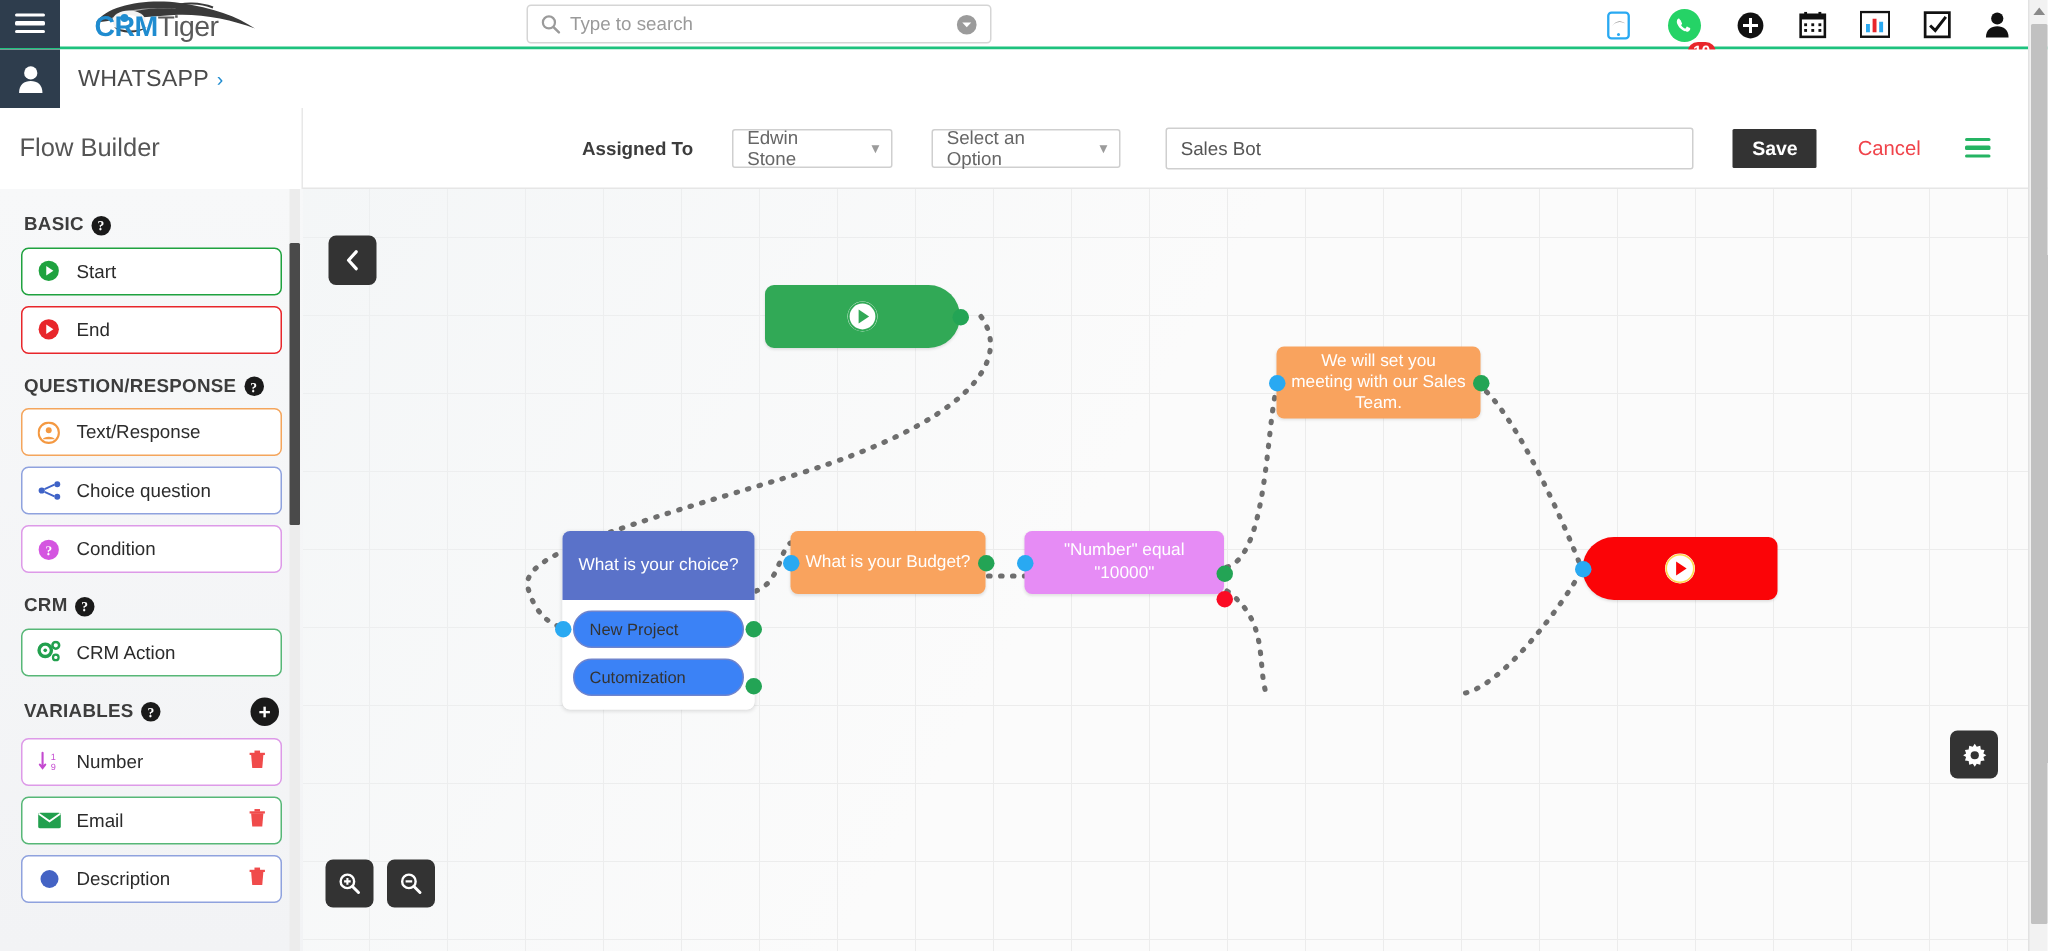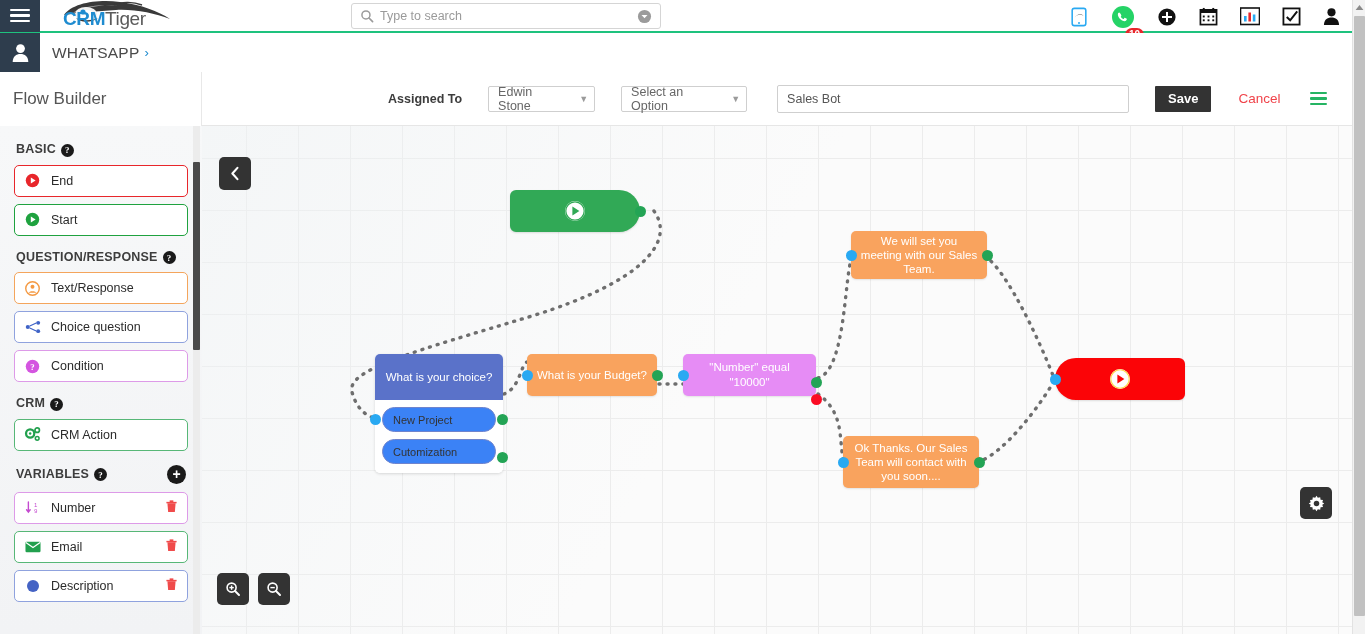--- a/index.html
+++ b/index.html
@@ -385,37 +385,37 @@
 <div class="sidebar-head">
   <span class="sidebar-title">Flow Builder</span>
 </div>
 
 <div class="sidebar">
 
   <div class="sb-group-label">
     <span>BASIC</span>
     <span class="q"><span class="help-dot">?</span></span>
   </div>
+  <div class="sb-item" style="border:1px solid #1fa23f;">
+    <span class="ic">
+      <svg width="15" height="15" viewBox="0 0 16 16">
+          <circle cx="8" cy="8" r="7.2" fill="#1fa23f"></circle>
+          <path d="M6.2 4.7 L11.3 8 L6.2 11.3 Z" fill="#fff"></path>
+        </svg>
+    </span>
+    <span>Start</span>
+  </div>
   <div class="sb-item" style="border:1px solid #e8262b;">
     <span class="ic">
       <svg width="15" height="15" viewBox="0 0 16 16">
           <circle cx="8" cy="8" r="7.2" fill="#e8262b"></circle>
           <path d="M6.2 4.7 L11.3 8 L6.2 11.3 Z" fill="#fff"></path>
         </svg>
     </span>
     <span>End</span>
-  </div>
-  <div class="sb-item" style="border:1px solid #1fa23f;">
-    <span class="ic">
-      <svg width="15" height="15" viewBox="0 0 16 16">
-          <circle cx="8" cy="8" r="7.2" fill="#1fa23f"></circle>
-          <path d="M6.2 4.7 L11.3 8 L6.2 11.3 Z" fill="#fff"></path>
-        </svg>
-    </span>
-    <span>Start</span>
   </div>
 
   <div class="sb-group-label sb-sec">
     <span>QUESTION/RESPONSE</span>
     <span class="q"><span class="help-dot">?</span></span>
   </div>
   <div class="sb-item" style="border:1px solid #f4a55c;">
     <span class="ic">
       <svg width="15" height="15" viewBox="0 0 16 16">
           <circle cx="8" cy="8" r="7.2" fill="none" stroke="#f49942" stroke-width="1.5"></circle>
@@ -598,25 +598,20 @@
     <div class="port port-out" style="left:128px; top:23px;"></div>
     <div class="port port-false" style="left:128px; top:40px;"></div>
   </div>
 
   <div class="node node-msg" style="left:649px; top:105px; width:136px; height:48px;">
     <span>We will set you meeting with our Sales Team.</span>
     <div class="port port-in" style="left:-5px; top:19px;"></div>
     <div class="port port-out" style="left:131px; top:19px;"></div>
   </div>
 
-  <div class="node node-msg" style="left:641px; top:310px; width:136px; height:52px;">
-    <span>Ok Thanks. Our Sales Team will contact with you soon....</span>
-    <div class="port port-in" style="left:-5px; top:21px;"></div>
-    <div class="port port-out" style="left:131px; top:21px;"></div>
-  </div>
 
   <div class="node node-end" style="left:853px; top:232px;">
     <svg width="22" height="22" viewBox="0 0 22 22">
       <circle cx="11" cy="11" r="10" fill="#ffffff"></circle>
       <circle cx="11" cy="11" r="9.2" fill="none" stroke="#ffd84d" stroke-width="1.1"></circle>
       <path d="M8.4 6.4 L15.4 11 L8.4 15.6 Z" fill="#fb0407"></path>
     </svg>
     <div class="port port-in" style="left:-5px; top:16px;"></div>
   </div>
 

